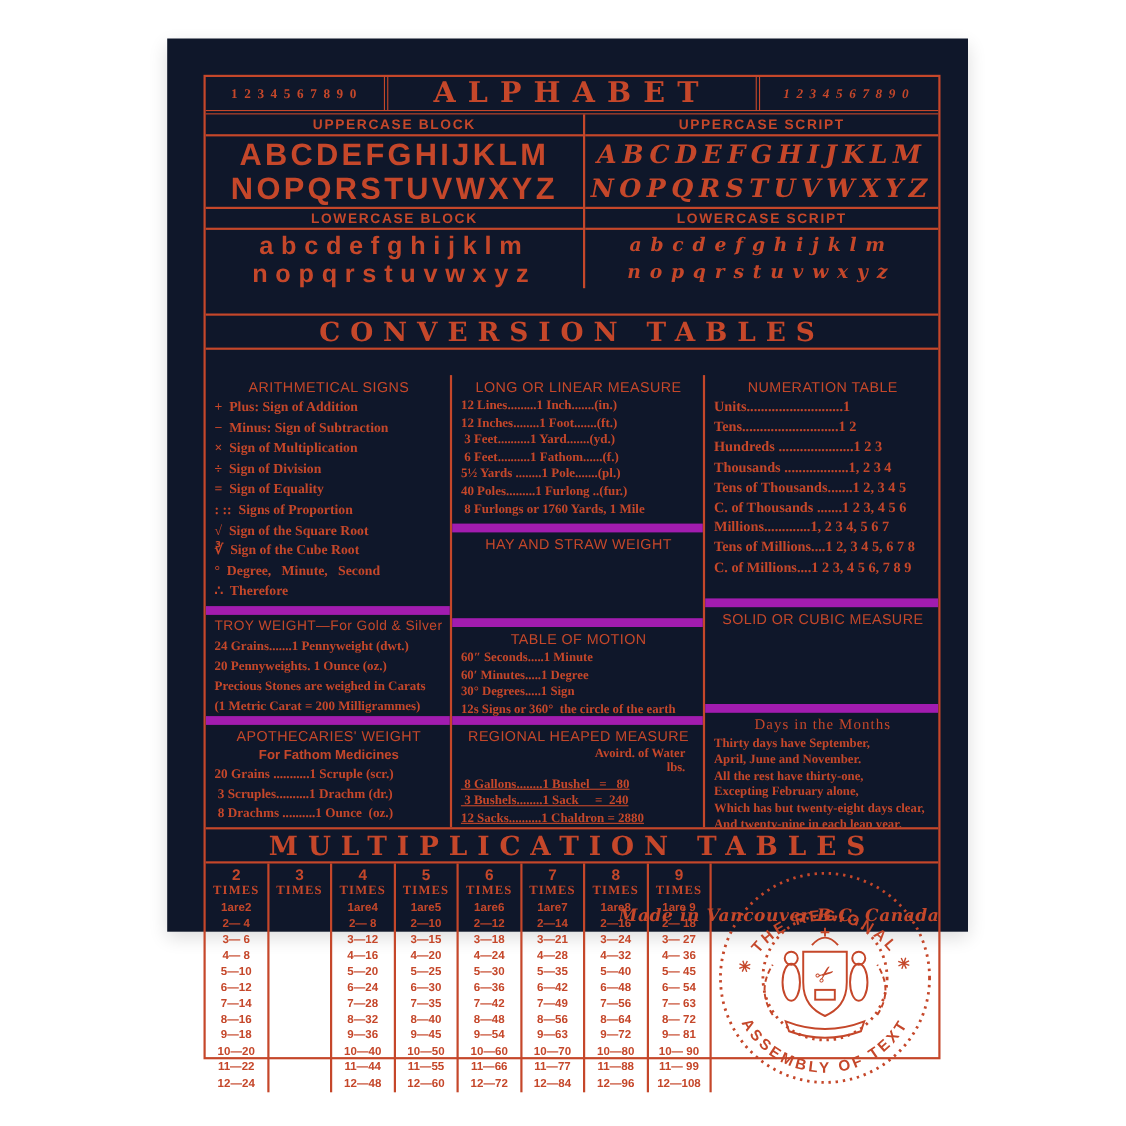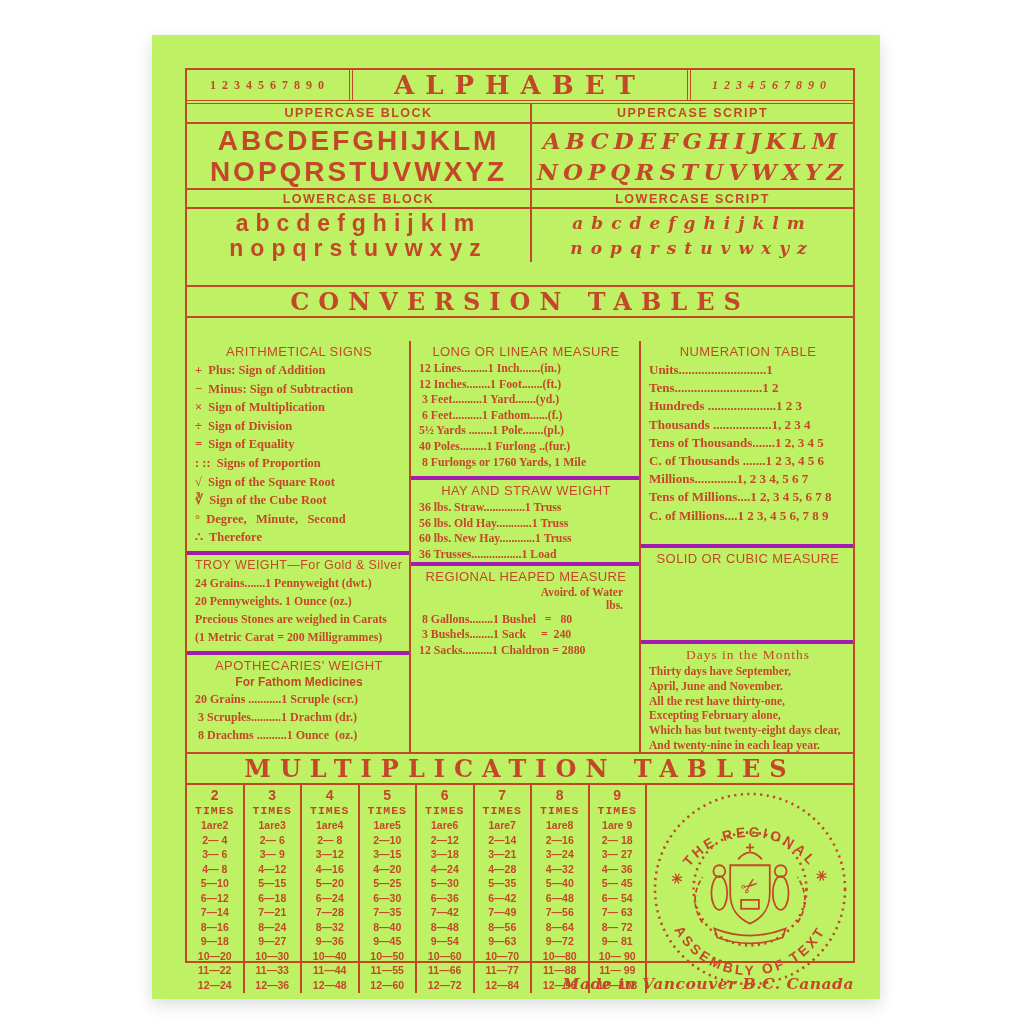--- a/index.html
+++ b/index.html
@@ -1,22 +1,22 @@
 <!DOCTYPE html>
 <html><head>
 <meta charset="utf-8">
 <style>
   html,body{margin:0;padding:0;}
   body{
     width:1024px;height:1024px;background:#ffffff;position:relative;
     font-family:"Liberation Serif", serif; -webkit-font-smoothing:antialiased;
   }
   .card{
-    position:absolute;left:152px;top:35px;width:728px;height:964px;
-    background:#bef264;box-shadow:0 6px 16px rgba(0,0,0,.14);
+    position:absolute;left:152px;top:35px;width:728px;height:812px;
+    background:#0f172a;box-shadow:0 6px 16px rgba(0,0,0,.14);
     color:#c5472a;
   }
   .frame{
     position:absolute;left:33px;top:33px;width:670px;height:895px;
     border:2px solid #c5472a;box-sizing:border-box;
     display:flex;flex-direction:column;
   }
   .frame *{box-sizing:border-box;}
 
   
@@ -49,46 +49,46 @@
   .banner.conv{height:34px;}
   .banner.mult{height:35px;}
 
   
   .conv{height:411px;display:flex;margin-top:23px;}
   .conv-col{display:flex;flex-direction:column;overflow:hidden;}
   .col-left{width:222px;}
   .col-mid{width:230px;border-left:2px solid #c5472a;}
   .col-right{width:214px;border-left:2px solid #c5472a;}
   .sec{overflow:hidden;padding:2px 6px 0 8px;}
-  .sec + .sec{border-top:4px solid #a21caf;}
+  .sec + .sec{border-top:8px solid #a21caf;}
   .sec h3{margin:1px 0 2px 0;font-family:"Liberation Sans", sans-serif;font-weight:400;
     font-size:13px;letter-spacing:.4px;text-align:center;}
   .sec h3.left{text-align:left;font-size:12.5px;}
   .sec h4{margin:0 0 1px 0;font-family:"Liberation Sans", sans-serif;font-weight:700;font-size:12px;text-align:center;}
   .rows{white-space:pre;font-weight:700;font-size:12px;line-height:18px;}
   .sec-signs{height:210px;}
   .sec-signs .rows{font-size:12.5px;line-height:18.6px;}
   .sec-troy{height:100px;}  .sec-troy .rows{line-height:18px;font-size:11.8px;}
   .sec-apoth{height:101px;} .sec-apoth .rows{line-height:18px;}
   .sec-linear{height:135px;} .sec-linear .rows{line-height:15.6px;font-size:11.8px;}
   .sec-hay{height:86px;}     .sec-hay .rows{line-height:15.6px;font-size:11.8px;}
   .sec-motion{height:89px;}  .sec-motion .rows{line-height:15.6px;font-size:11.6px;}
-  .sec-heaped{height:101px;} .sec-heaped .rows{line-height:15.4px;font-size:11.8px;}
+  .sec-heaped{height:101px;} .sec-heaped .rows{line-height:15.4px;font-size:11.8px;text-decoration:underline;}
   .sec-numer{height:203px;}  .sec-numer .rows{font-size:13px;line-height:18.2px;}
   .sec-cubic{height:96px;}   .sec-cubic .rows{font-size:11.5px;line-height:14.6px;}
   .sec-days{height:112px;}   .sec-days .rows{font-size:11.6px;line-height:14.8px;}
   .sec-days h3{font-family:"Liberation Serif", serif;font-size:13.5px;letter-spacing:1px;}
   .note-r{font-weight:700;font-size:11.5px;text-align:right;line-height:13px;padding-right:10px;}
 
   
   .mult{height:211px;display:flex;}
   .mt-cols{display:flex;}
   .mt-col{width:57.5px;border-right:2px solid #c5472a;display:flex;flex-direction:column;align-items:center;padding-top:2px;}
   .mt-n{font-family:"Liberation Sans", sans-serif;font-weight:700;font-size:14px;height:17px;}
-  .mt-times{font-family:Liberation Mono, monospace;font-weight:700;font-size:11.5px;letter-spacing:1px;height:14px;}
+  .mt-times{font-family:Liberation Serif, serif;font-weight:700;font-size:11.5px;letter-spacing:1px;height:14px;}
   .mt-rows{white-space:pre;text-align:center;font-family:"Liberation Sans", sans-serif;
     font-weight:700;font-size:10.5px;line-height:14.55px;}
   .seal-cell{flex:1;display:flex;align-items:center;justify-content:center;}
 
   
   .seal-svg .dotted{fill:none;stroke:#c5472a;stroke-width:2.6;stroke-dasharray:2.2 4.4;}
   .seal-svg .crest{fill:none;stroke:#c5472a;stroke-width:1.8;}
   .seal-arc{fill:#c5472a;font-family:"Liberation Sans", sans-serif;font-weight:700;font-size:14px;letter-spacing:3px;}
   .scissors{fill:#c5472a;stroke:none;font-size:21px;}
 
@@ -176,24 +176,27 @@
           <div class="rows">12 Lines.........1 Inch.......(in.)
 12 Inches........1 Foot.......(ft.)
  3 Feet..........1 Yard.......(yd.)
  6 Feet..........1 Fathom......(f.)
 5½ Yards ........1 Pole.......(pl.)
 40 Poles.........1 Furlong ..(fur.)
  8 Furlongs or 1760 Yards, 1 Mile</div>
         </section>
         <section class="sec sec-hay">
           <h3>HAY AND STRAW WEIGHT</h3>
-          <div class="rows">36 lbs. Straw..............1 Truss
-56 lbs. Old Hay............1 Truss
-60 lbs. New Hay............1 Truss
-36 Trusses.................1 Load</div>
+        </section>
+        <section class="sec sec-motion">
+          <h3>TABLE OF MOTION</h3>
+          <div class="rows">60″ Seconds.....1 Minute
+60′ Minutes.....1 Degree
+30° Degrees.....1 Sign
+12s Signs or 360°  the circle of the earth</div>
         </section>
         <section class="sec sec-heaped">
           <h3>REGIONAL HEAPED MEASURE</h3>
           <div class="note-r">Avoird. of Water</div>
           <div class="note-r">lbs.</div>
           <div class="rows"> 8 Gallons........1 Bushel   =   80
  3 Bushels........1 Sack     =  240
 12 Sacks..........1 Chaldron = 2880</div>
         </section>
       </div>
@@ -242,32 +245,20 @@
 7—14
 8—16
 9—18
 10—20
 11—22
 12—24</div>
         </div>
           <div class="mt-col">
           <div class="mt-n">3</div>
           <div class="mt-times">TIMES</div>
-          <div class="mt-rows">1are3
-2— 6
-3— 9
-4—12
-5—15
-6—18
-7—21
-8—24
-9—27
-10—30
-11—33
-12—36</div>
         </div>
           <div class="mt-col">
           <div class="mt-n">4</div>
           <div class="mt-times">TIMES</div>
           <div class="mt-rows">1are4
 2— 8
 3—12
 4—16
 5—20
 6—24

